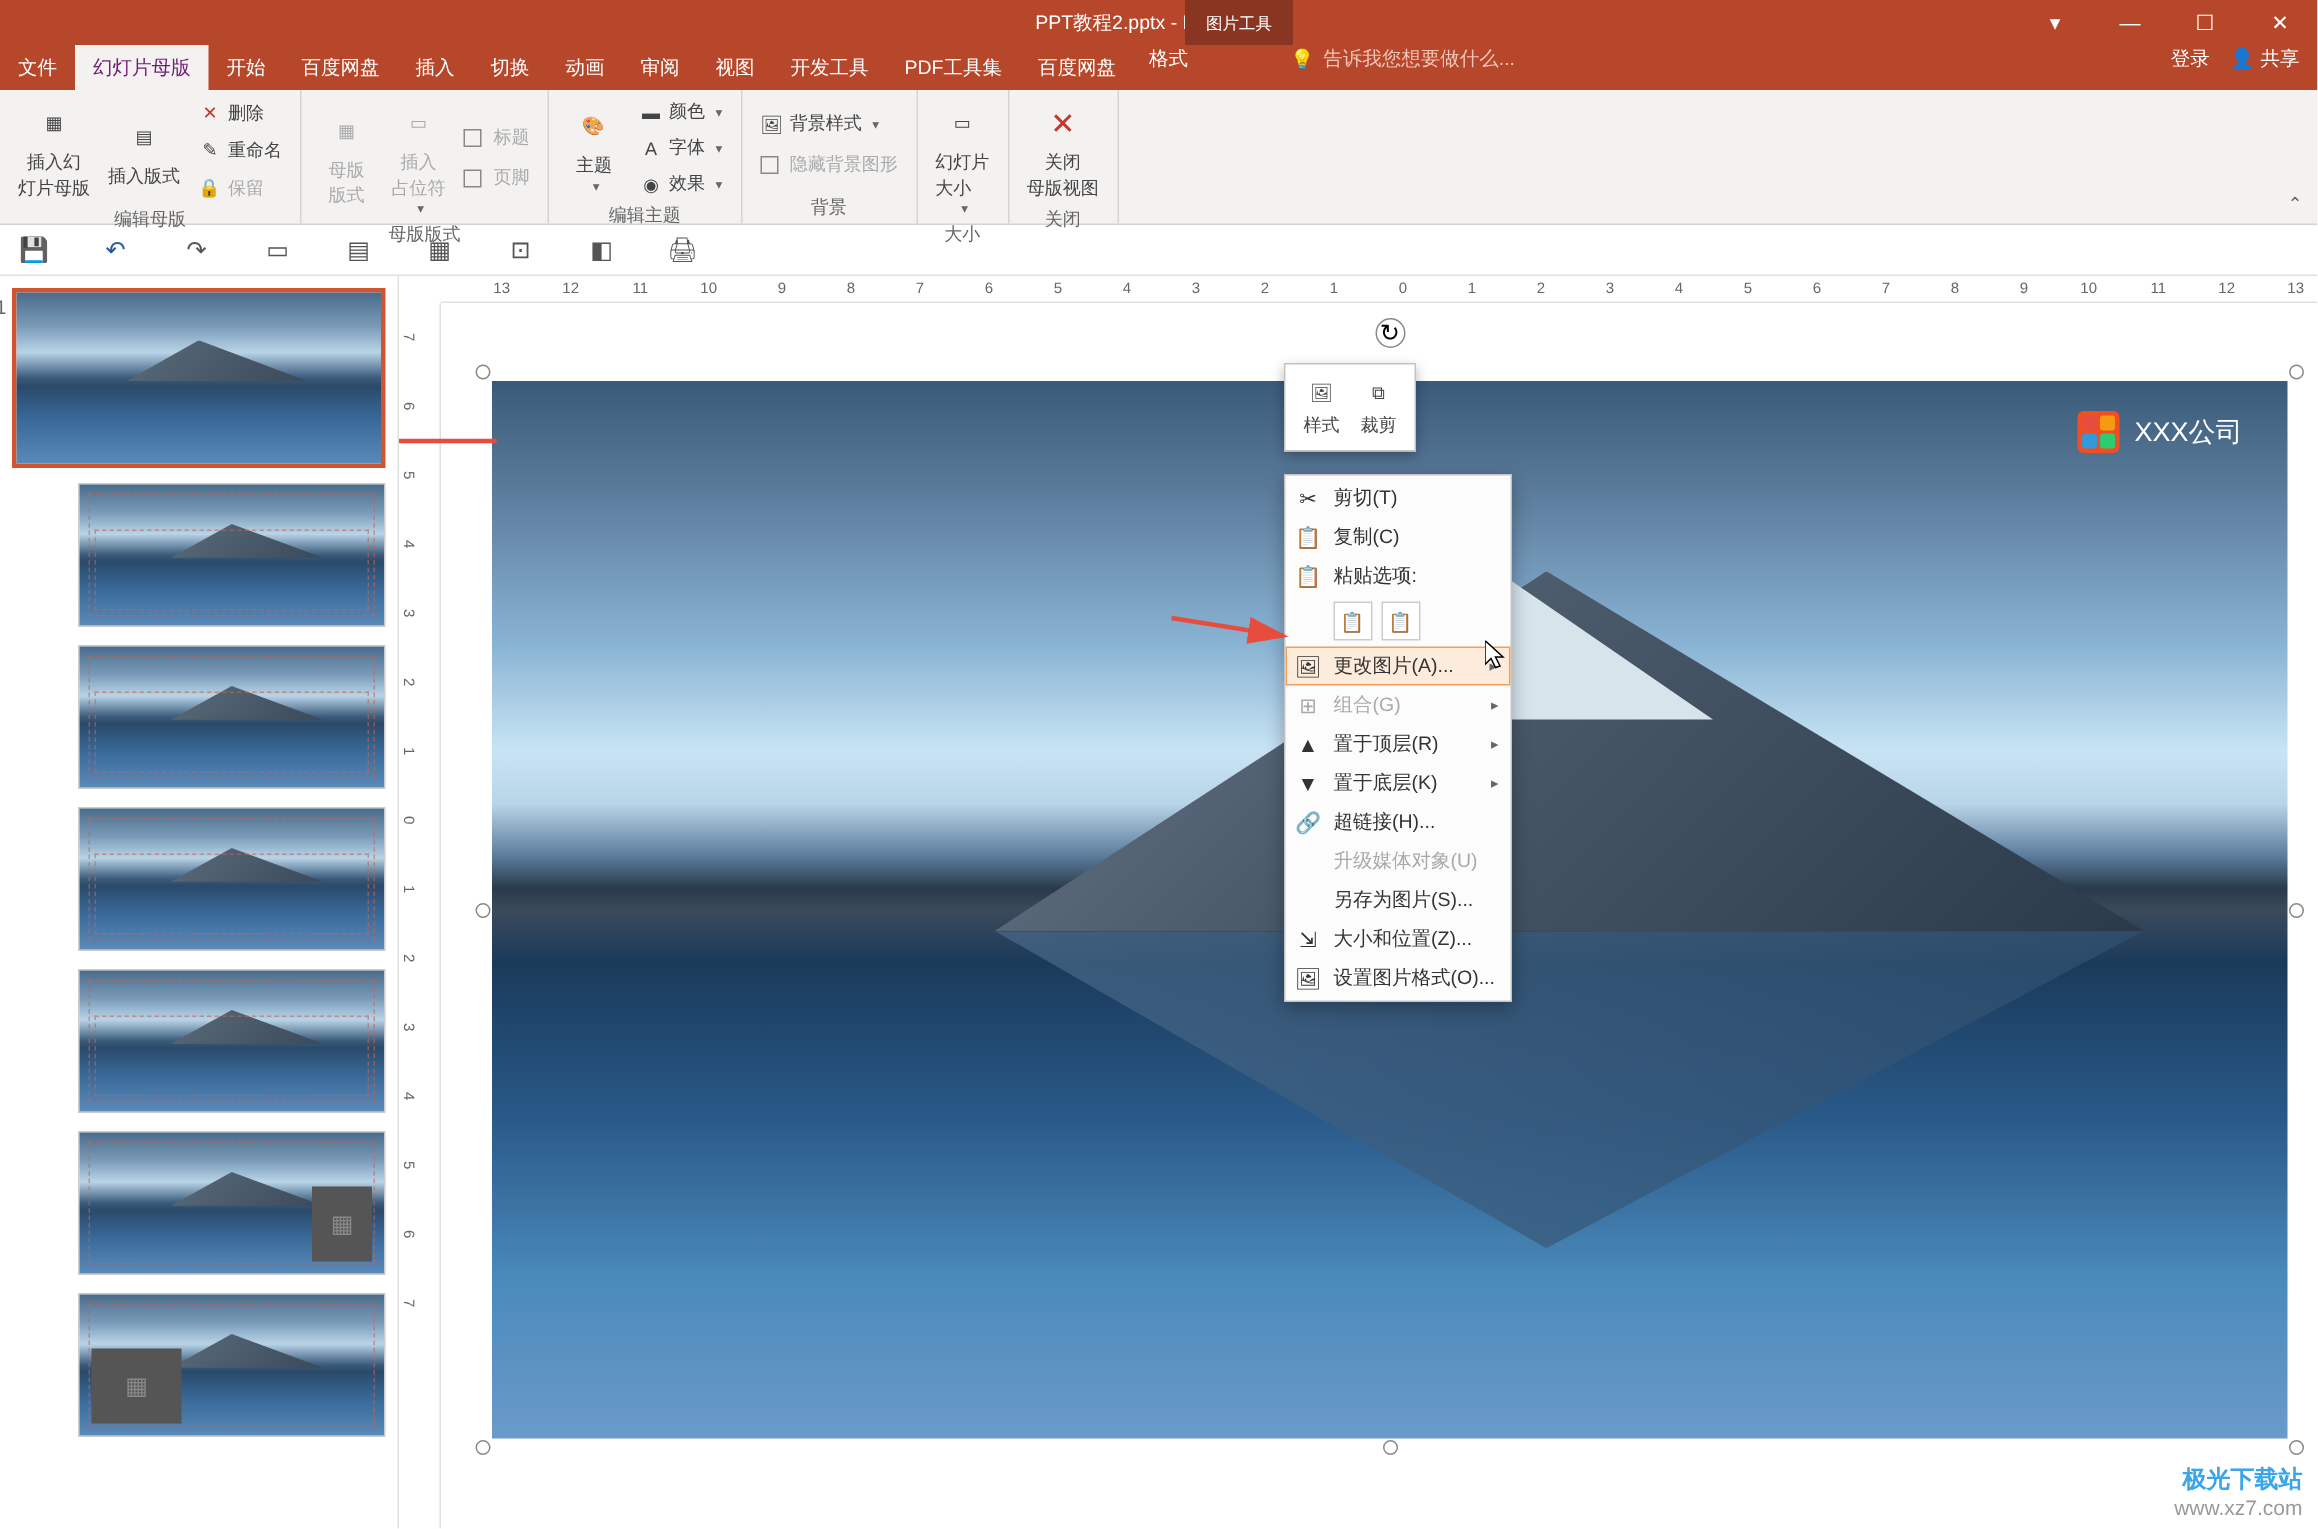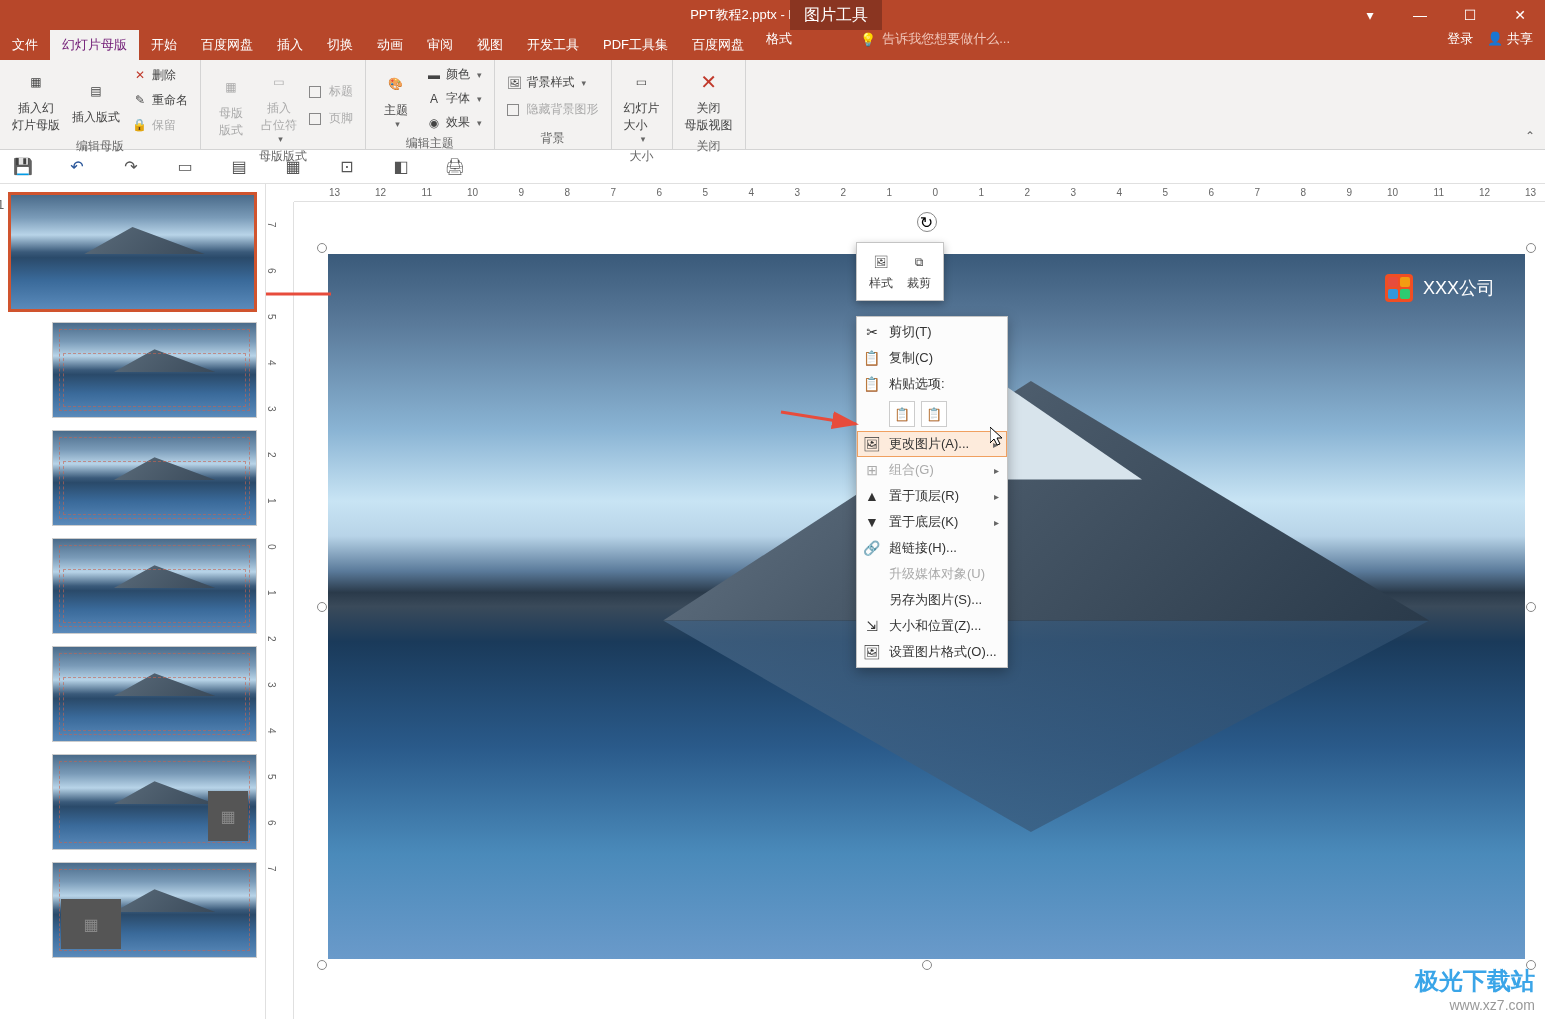--- a/index.html
+++ b/index.html
@@ -1,21 +1,21 @@
 <!DOCTYPE html>
 <html><head>
 <meta charset="utf-8">
 <style>
 * { margin: 0; padding: 0; box-sizing: border-box; font-family: "Microsoft YaHei", sans-serif; }
 body { background: #fff; width: 1545px; height: 1019px; overflow: hidden; position: relative; }
 
 
 .titlebar { height: 30px; background: #b7472a; display: flex; align-items: center; justify-content: center; position: relative; }
 .titlebar .title { color: #fff; font-size: 13px; }
-.titlebar .tools-tab { position: absolute; left: 790px; top: 0; height: 30px; background: #8a3521; color: #fff; padding: 0 14px; font-size: 16px; display: flex; align-items: center; }
+.titlebar .tools-tab { position: absolute; left: 790px; top: 0; height: 30px; background: #8a3521; color: #fff; padding: 0 14px; font-size: 11px; display: flex; align-items: center; }
 .titlebar .win-controls { position: absolute; right: 0; top: 0; display: flex; }
 .titlebar .win-btn { width: 50px; height: 30px; display: flex; align-items: center; justify-content: center; color: #fff; font-size: 14px; }
 
 
 .menubar { height: 30px; background: #b7472a; display: flex; align-items: stretch; color: #fff; font-size: 13px; position: relative; }
 .menubar .tab { padding: 0 12px; display: flex; align-items: center; cursor: pointer; }
 .menubar .tab.active { background: #f3f2f1; color: #701a75; }
 .menubar .tab.contextual { position: absolute; left: 754px; }
 .menubar .tell-me { position: absolute; left: 860px; display: flex; align-items: center; color: #f0c5b8; font-size: 13px; }
 .menubar .tell-me .bulb { margin-right: 6px; }
@@ -98,21 +98,21 @@
 
 
 .arrow-red { position: absolute; pointer-events: none; }
 .arrow-red svg { overflow: visible; }
 
 
 .cursor { position: absolute; top: 243px; left: 724px; font-size: 16px; color: #000; pointer-events: none; z-index: 100; }
 
 
 .watermark { position: absolute; right: 10px; bottom: 6px; text-align: right; }
-.watermark .wm1 { font-size: 24px; color: #3aa5e8; font-weight: bold; }
+.watermark .wm1 { font-size: 16px; color: #3aa5e8; font-weight: bold; }
 .watermark .wm2 { font-size: 14px; color: #999; }
 
 .checkbox { display: inline-block; width: 12px; height: 12px; border: 1px solid #888; margin-right: 4px; vertical-align: middle; }
 .dd-arrow { font-size: 9px; margin-left: 3px; color: #666; }
 </style>
 </head>
 <body>
 
 <div class="titlebar">
   <span class="title">PPT教程2.pptx - PowerPoint</span>

